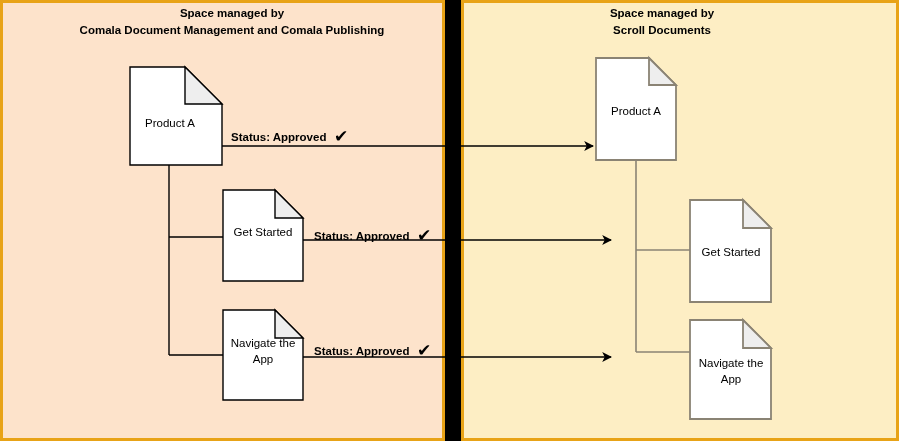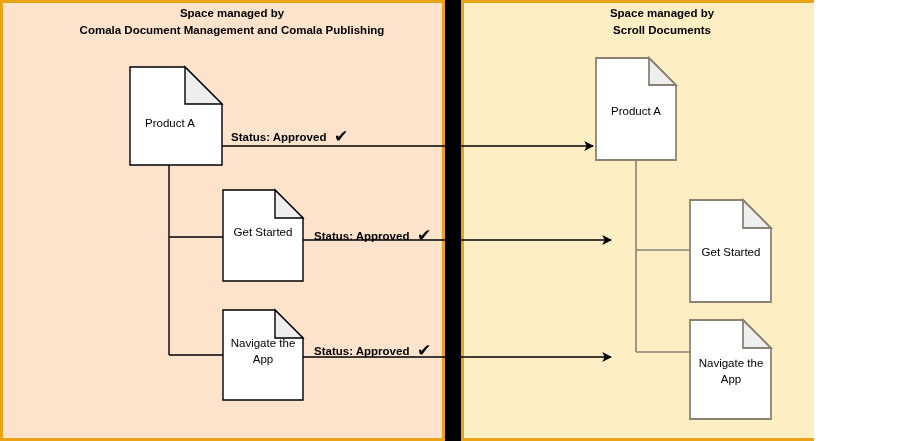--- a/index.html
+++ b/index.html
@@ -2,21 +2,21 @@
 <html><head>
 <meta charset="utf-8">
 <style>
   html, body {
     margin: 0;
     padding: 0;
     background: #ffffff;
   }
   #canvas {
     position: relative;
-    width: 814px;
+    width: 899px;
     height: 441px;
     overflow: hidden;
     font-family: "Liberation Sans", sans-serif;
   }
   #diagram-svg {
     position: absolute;
     left: 0;
     top: 0;
     width: 899px;
     height: 441px;

